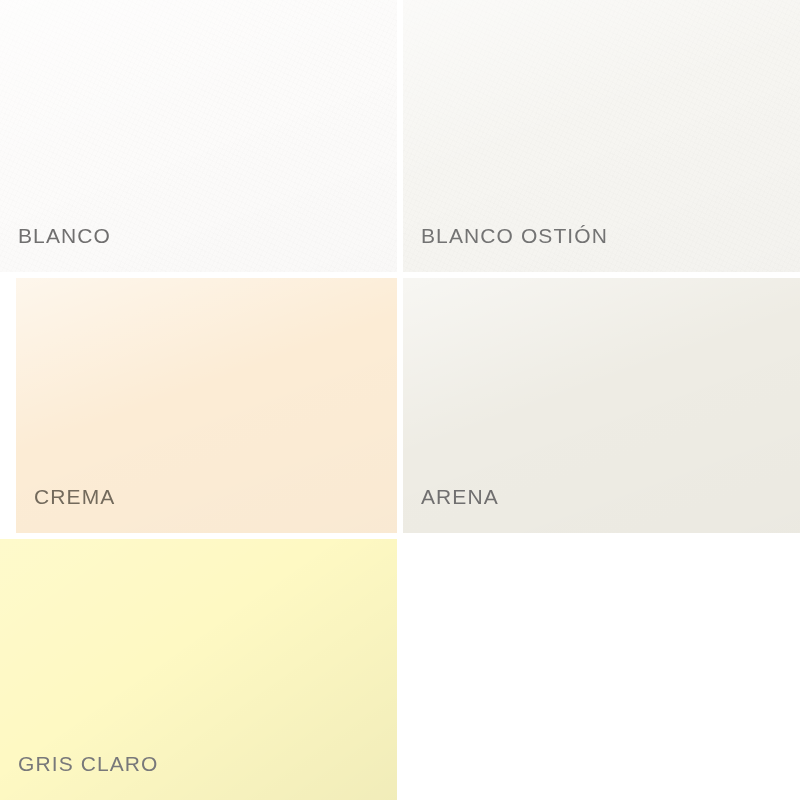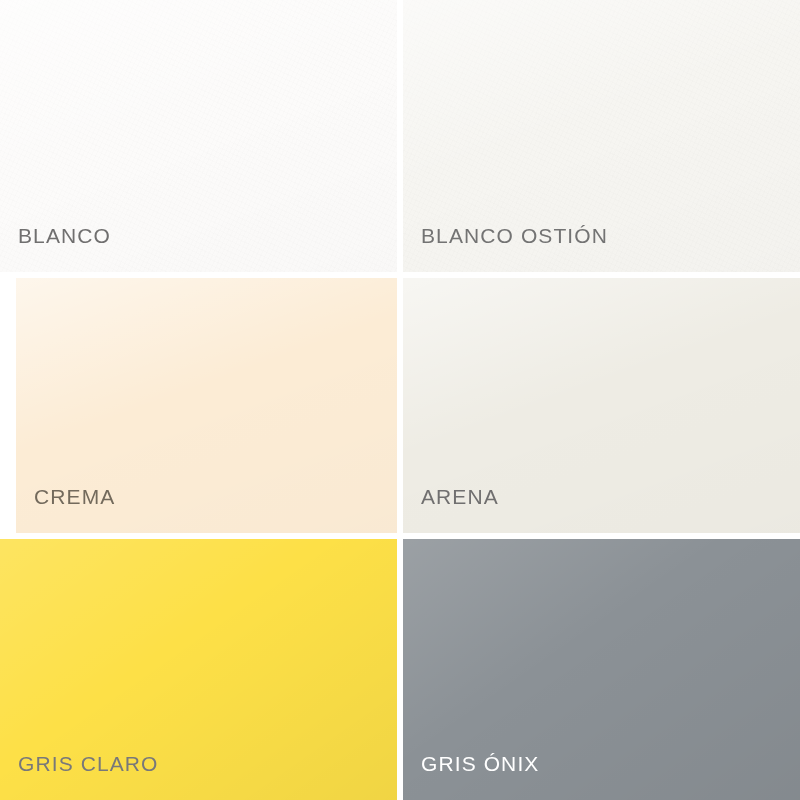--- a/index.html
+++ b/index.html
@@ -125,23 +125,19 @@
     <div class="swatch-label" style="color: rgb(115, 106, 92);">CREMA</div>
   </div>
 
   <div class="swatch cell-r2c2" style="background-color: rgb(238, 236, 228);">
     <div class="sheen sheen-warm"></div>
     <div class="swatch-label" style="color: rgb(112, 111, 111);">ARENA</div>
   </div>
 
   <div class="gutter-h-2" style="background-color: rgb(255, 255, 255);"></div>
 
-  <div class="swatch cell-r3c1" style="background-color: #fde047;">
+  <div class="swatch cell-r3c1" style="background-color: #fef9c3;">
     <div class="sheen sheen-gray"></div>
     <div class="swatch-label" style="color: rgb(120, 120, 122);">GRIS CLARO</div>
   </div>
 
-  <div class="swatch cell-r3c2" style="background-color: rgb(139, 145, 150);">
-    <div class="sheen sheen-gray"></div>
-    <div class="swatch-label" style="color: rgb(255, 255, 255);">GRIS ÓNIX</div>
-  </div>
 
 </div>
 
 </body></html>

